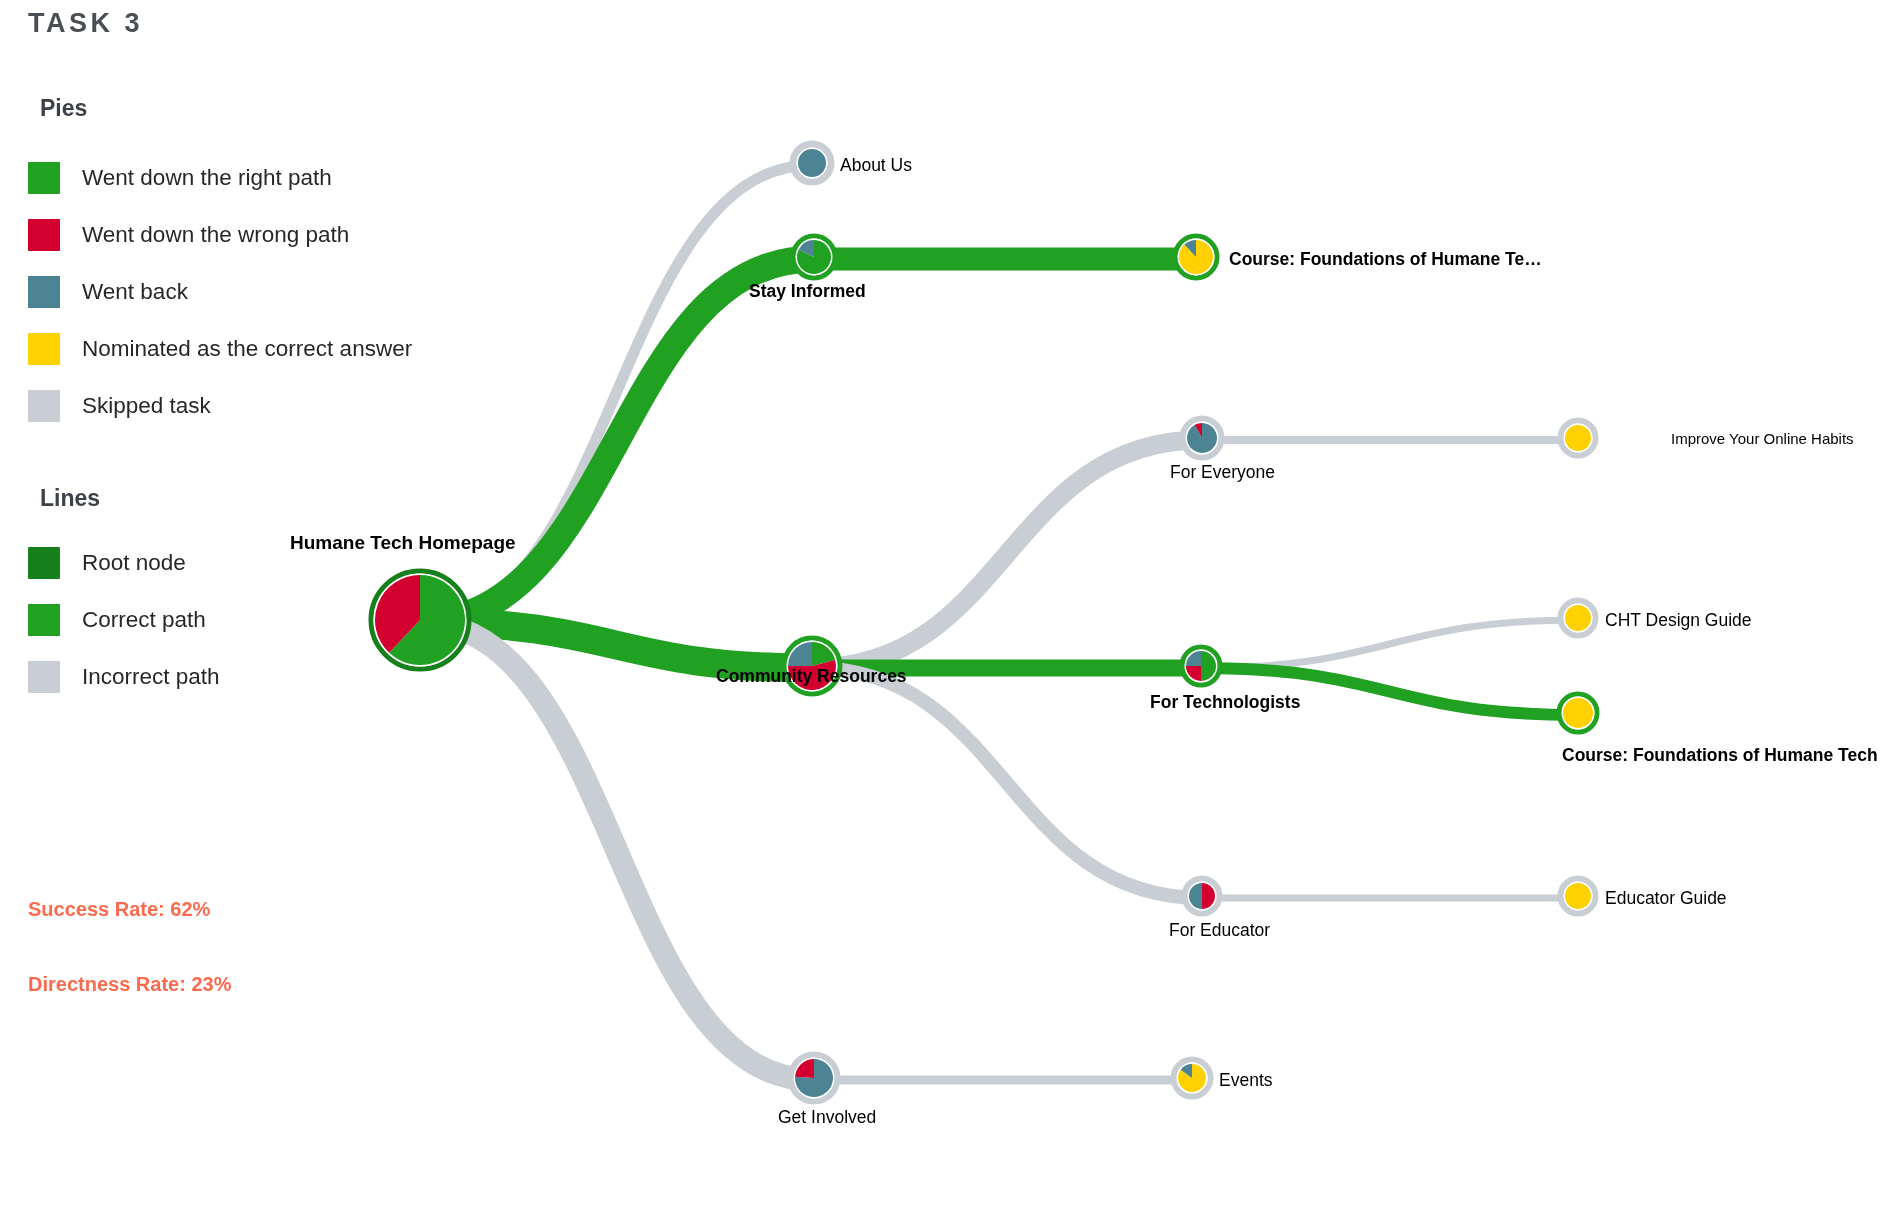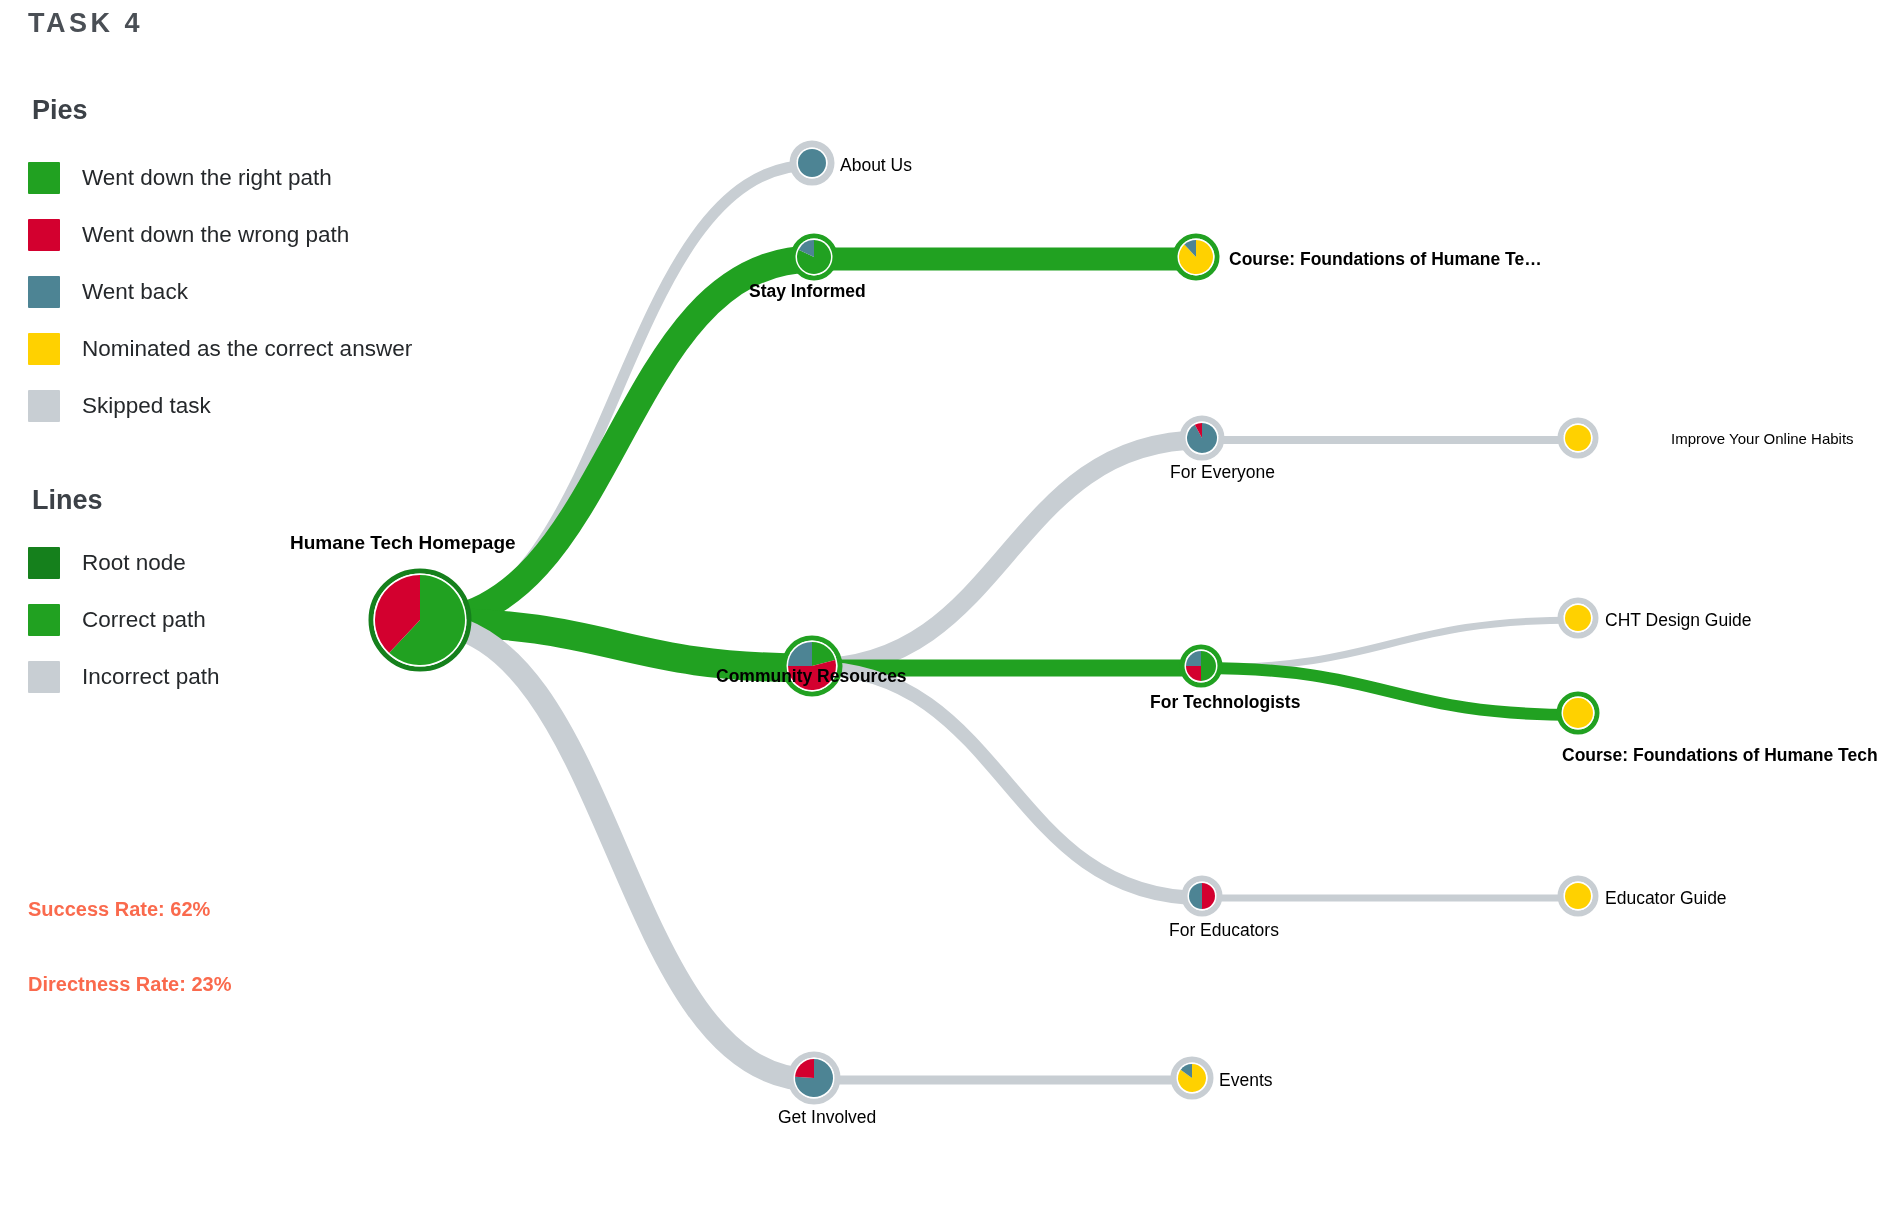--- a/index.html
+++ b/index.html
@@ -35,22 +35,22 @@
     position: absolute;
     left: 28px;
     top: 8px;
     font-size: 27px;
     font-weight: bold;
     letter-spacing: 3.5px;
     color: #4a4f55;
   }
   .legend-heading {
     position: absolute;
-    left: 32px;
-    font-size: 27px;
+    left: 40px;
+    font-size: 23px;
     font-weight: bold;
     color: #3c4147;
   }
   #pies-heading { top: 95px; }
   #lines-heading { top: 485px; }
 
   .legend-row {
     position: absolute;
     left: 28px;
     height: 34px;
@@ -113,21 +113,21 @@
     font-weight: bold;
   }
 </style>
 </head>
 <body>
 
 <div id="stage">
 
   <div id="legend-panel">
 
-    <div id="task-title">TASK 4</div>
+    <div id="task-title">TASK 3</div>
 
     <div class="legend-heading" id="pies-heading">Pies</div>
 
     <div id="pies-legend-items">
         <div class="legend-row" style="top: 161px;">
           <span class="legend-swatch" style="background: rgb(33, 161, 33);"></span>
           <span class="legend-label">Went down the right path</span>
         </div>
         <div class="legend-row" style="top: 218px;">
           <span class="legend-swatch" style="background: rgb(211, 0, 47);"></span>
@@ -254,21 +254,21 @@
           <circle cx="23" cy="23" r="16.5" fill="#ffffff"></circle>
           <circle cx="23" cy="23" r="15" fill="#ffd100"></circle>
         </svg></div>
       <div class="node-label bold" style="left: 1562px; top: 745px; font-size: 17.5px;">Course: Foundations of Humane Tech</div>
       <div class="node" style="left: 1202px; top: 898px;"><svg width="44" height="44" viewBox="0 0 44 44">
           <circle cx="22" cy="22" r="17.5" fill="none" stroke="#c8ced3" stroke-width="6"></circle>
           <circle cx="22" cy="22" r="14.5" fill="#ffffff"></circle>
           <path d="M22,22 L22,9 A13,13 0 0 1 22,35 Z" fill="#d3002f"></path>
           <path d="M22,22 L22,35 A13,13 0 0 1 21.999999999999996,9 Z" fill="#4d8494"></path>
         </svg></div>
-      <div class="node-label" style="left: 1169px; top: 920px; font-size: 17.5px;">For Educators</div>
+      <div class="node-label" style="left: 1169px; top: 920px; font-size: 17.5px;">For Educator</div>
       <div class="node" style="left: 1578px; top: 898px;"><svg width="44" height="44" viewBox="0 0 44 44">
           <circle cx="22" cy="22" r="17.5" fill="none" stroke="#c8ced3" stroke-width="6"></circle>
           <circle cx="22" cy="22" r="14.5" fill="#ffffff"></circle>
           <circle cx="22" cy="22" r="13" fill="#ffd100"></circle>
         </svg></div>
       <div class="node-label" style="left: 1605px; top: 888px; font-size: 17.5px;">Educator Guide</div>
       <div class="node" style="left: 814px; top: 1080px;"><svg width="56" height="56" viewBox="0 0 56 56">
           <circle cx="28" cy="28" r="23.5" fill="none" stroke="#c8ced3" stroke-width="6"></circle>
           <circle cx="28" cy="28" r="20.5" fill="#ffffff"></circle>
           <path d="M28,28 L28,9 A19,19 0 1 1 9.03749215986284,26.806980128943056 Z" fill="#4d8494"></path>

